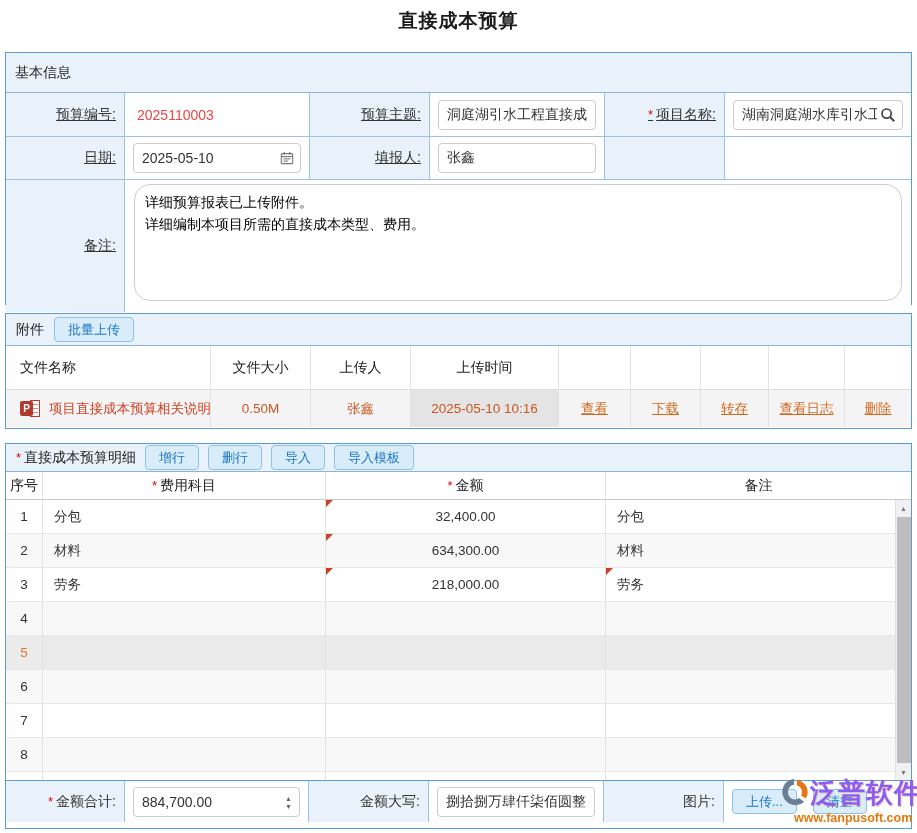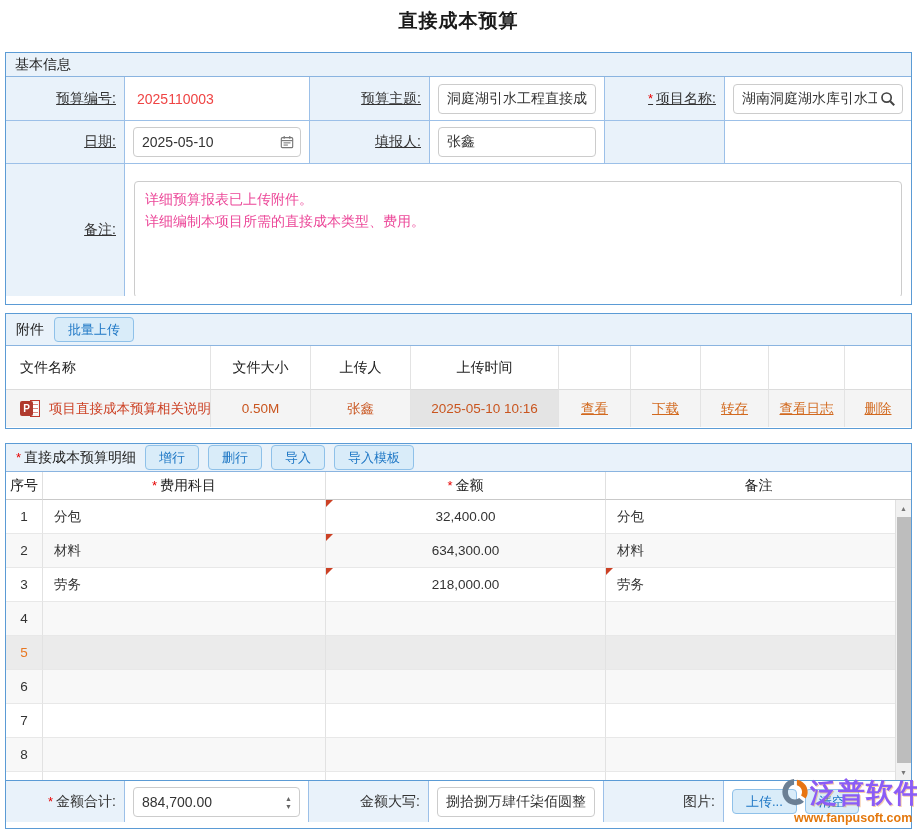--- a/index.html
+++ b/index.html
@@ -17,21 +17,21 @@
     border:1px solid #5b9bd5; background:#fff;
   }
   #block-basic  { top:52px;  height:253px; }
   #block-attach { top:313px; height:116px; }
   #block-detail { top:443px; height:386px; }
 
   .section-bar {
     background:#e9f2fa; border-bottom:1px solid #8ab4e0;
     display:flex; align-items:center; padding:0 10px; font-size:14px; color:#222;
   }
-  #block-basic .section-bar { height:24px;padding-left:9px; }
+  #block-basic .section-bar { height:40px;padding-left:9px; }
   #block-attach .section-bar { height:32px; gap:10px; }
   #block-detail .section-bar { height:28px; gap:9px; }
 
   .req { color:#e60000; margin-right:3px; font-size:13px; }
 
   
   .bi-grid {
     display:grid;
     grid-template-columns:119px 185px 120px 175px 120px 1fr;
     grid-template-rows:44px 43px 132px;
@@ -54,23 +54,23 @@
     padding:0 8px; font-size:14px; color:#333; outline:none; background:#fff;
     font-family:inherit;
   }
   .ibox.with-icon input { padding-right:25px; }
   .ibox .right-icon {
     position:absolute; right:7px; top:50%; transform:translateY(-50%);
     display:flex; align-items:center;
   }
   .remark-cell { grid-column:2 / 7; align-items:flex-start; }
   .remark-cell textarea {
-    margin:17px 9px; width:calc(100% - 18px); height:117px; resize:none;
-    border:1px solid #ccc; border-radius:4px; padding:7px 10px;
-    font-size:14px; line-height:1.55; color:#ec4899; font-family:inherit; outline:none;
+    margin:4px 9px; width:calc(100% - 18px); height:117px; resize:none;
+    border:1px solid #ccc; border-radius:16px; padding:7px 10px;
+    font-size:14px; line-height:1.55; color:#000000; font-family:inherit; outline:none;
   }
 
   
   .btn {
     background:#d9ecf9; border:1px solid #8fc1e9; border-radius:4px;
     color:#1e77c5; font-size:13px; padding:4px 13px; cursor:pointer;
     font-family:inherit; line-height:1.2;
   }
 
   
@@ -157,21 +157,21 @@
     position:relative; overflow:visible;
   }
   .foot-cell.lastcol { border-right:none; }
   .foot-lbl { background:#e9f2fa; justify-content:flex-end; padding-right:8px; font-size:14px; }
   .foot-val { background:#fff; }
   .spin {
     position:absolute; right:8px; top:50%; transform:translateY(-50%);
     display:flex; flex-direction:column; gap:1px; font-size:7px; color:#666; line-height:1;
     cursor:pointer;
   }
-  .img-btns { display:flex; align-items:center; gap:8px; padding-left:8px; background:#fff; flex:1; height:100%; }
+  .img-btns { display:flex; align-items:center; gap:16px; padding-left:8px; background:#fff; flex:1; height:100%; }
 
   
   .logo {
     position:absolute; left:780px; top:776px; width:136px; z-index:5;
     pointer-events:none; line-height:1;
   }
   .logo-top { display:flex; align-items:center; }
   .logo-name {
     font-size:27px; font-weight:bold; color:#8b5cf6; letter-spacing:1px;
     text-shadow:1px 1px 0 rgba(232,117,17,.35); white-space:nowrap;

